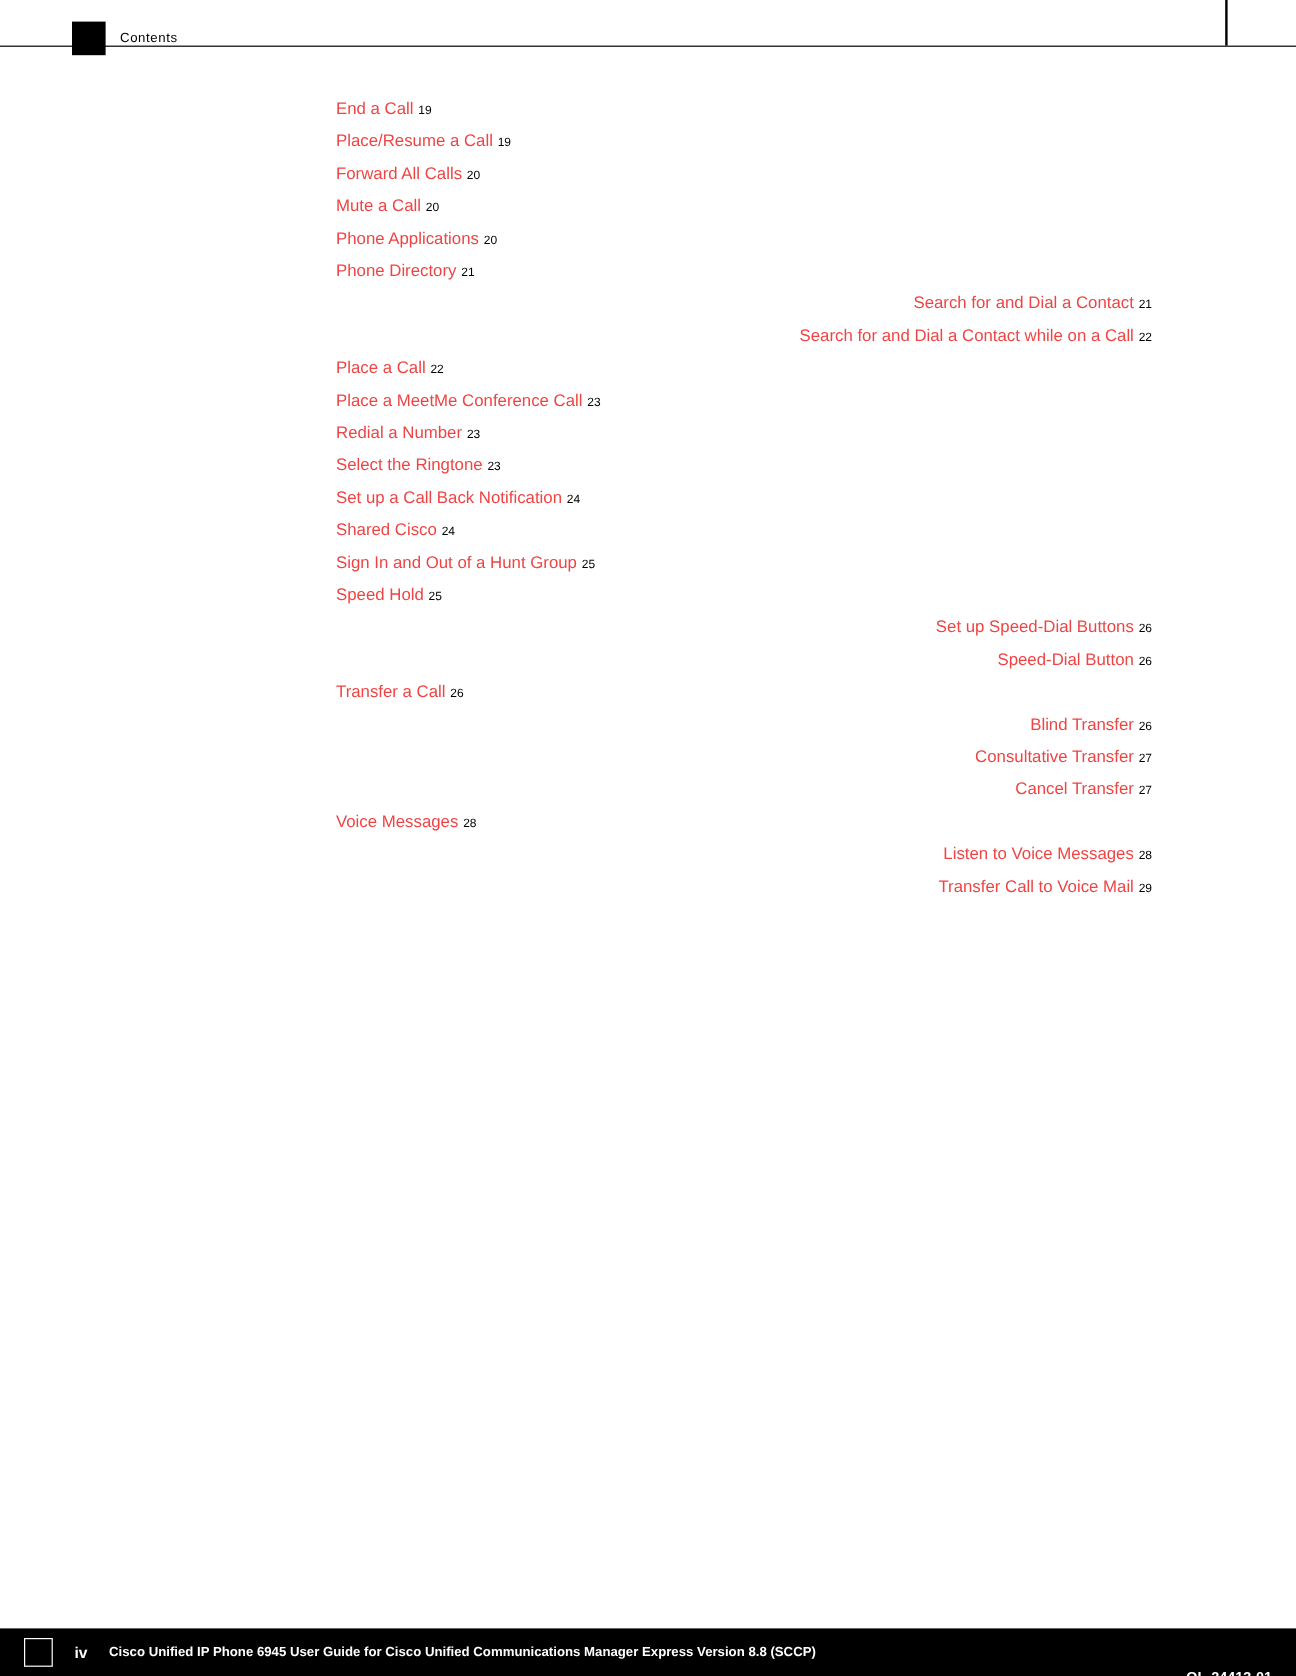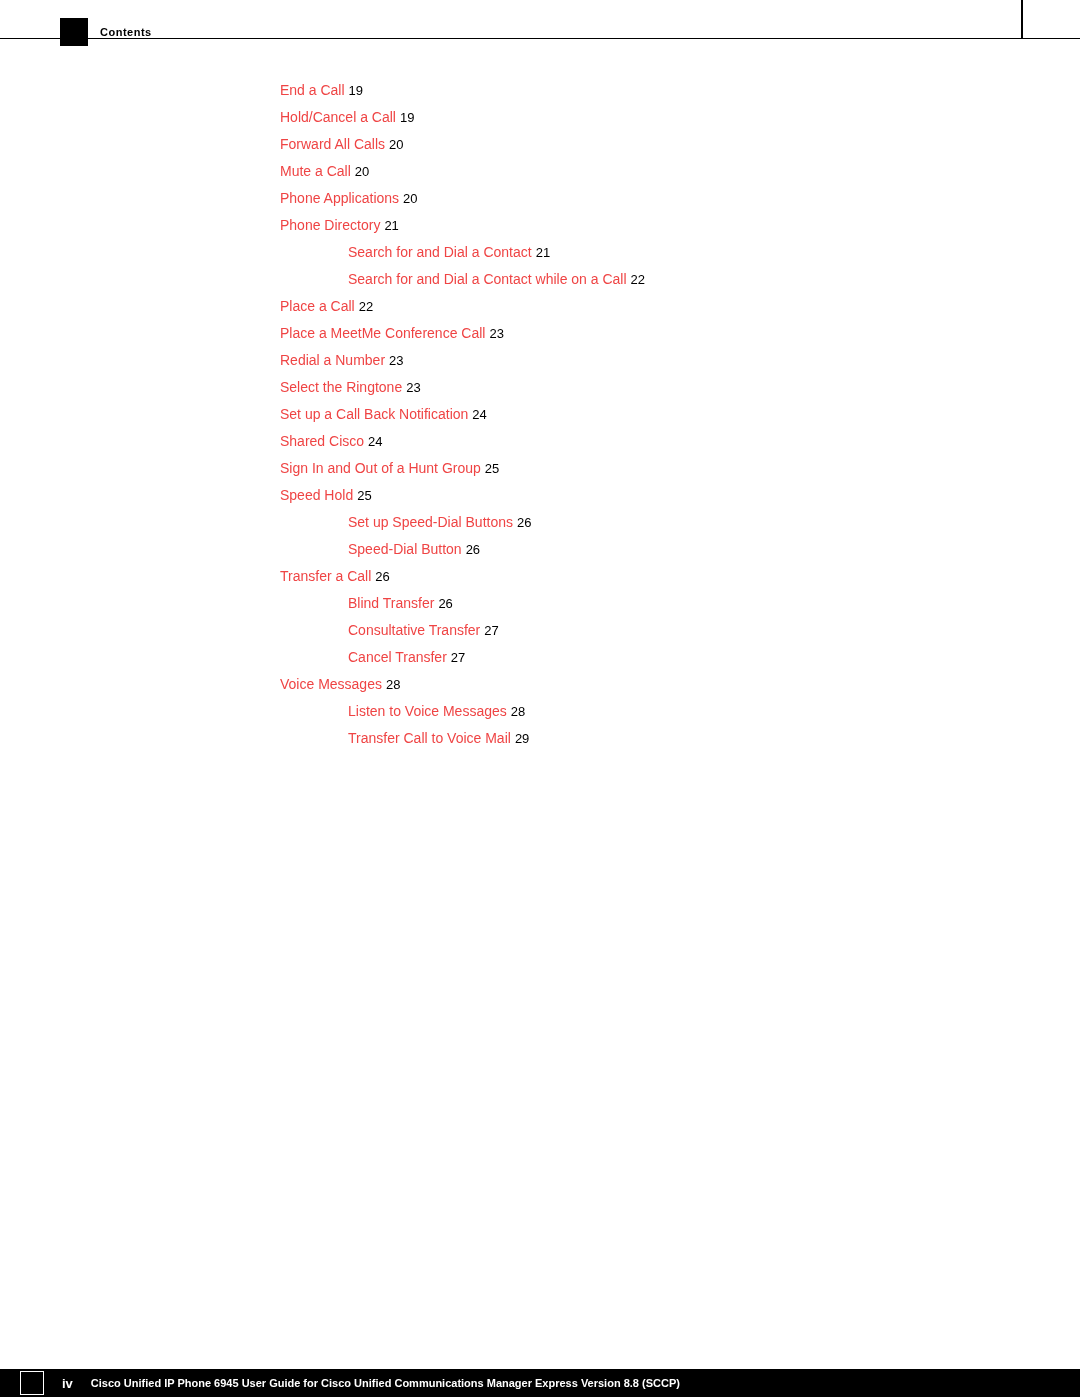--- a/index.html
+++ b/index.html
@@ -49,21 +49,21 @@
     .header-black-box {
       width: 28px;
       height: 28px;
       background: #000;
       margin-right: 12px;
       flex-shrink: 0;
     }
 
     .header-contents-label {
       font-size: 11px;
-      font-weight: bold;
+      font-weight: normal;
       color: #000;
       letter-spacing: 0.5px;
     }
 
     
     .right-top-marker {
       position: absolute;
       top: 0;
       right: 57px;
       width: 2px;
@@ -85,35 +85,36 @@
     }
 
     .toc-entry a {
       color: #ef4444;
       text-decoration: none;
       font-size: 14px;
     }
 
     .toc-entry .page-num {
       color: #000;
-      font-size: 13px;
+      font-size: 10px;
       margin-left: 4px;
     }
 
     .toc-entry.indent {
-      margin-left: 68px;
+      margin-left: 41px;
+      text-align: right;
     }
 
     
     .footer {
       position: absolute;
       bottom: 0;
       left: 0;
       width: 100%;
-      height: 28px;
+      height: 40px;
       background: #000;
       display: flex;
       align-items: center;
       justify-content: space-between;
       padding: 0 20px;
     }
 
     .footer-left {
       display: flex;
       align-items: center;
@@ -158,21 +159,21 @@
 
   <div class="right-top-marker"></div>
 
   <div class="header">
     <div class="header-black-box"></div>
     <span class="header-contents-label">Contents</span>
   </div>
 
   <div class="content" id="toc-container">
   <div class="toc-entry"><a href="#">End a Call</a><span class="page-num">19</span></div>
-      <div class="toc-entry"><a href="#">Hold/Cancel a Call</a><span class="page-num">19</span></div>
+      <div class="toc-entry"><a href="#">Place/Resume a Call</a><span class="page-num">19</span></div>
       <div class="toc-entry"><a href="#">Forward All Calls</a><span class="page-num">20</span></div>
       <div class="toc-entry"><a href="#">Mute a Call</a><span class="page-num">20</span></div>
       <div class="toc-entry"><a href="#">Phone Applications</a><span class="page-num">20</span></div>
       <div class="toc-entry"><a href="#">Phone Directory</a><span class="page-num">21</span></div>
       <div class="toc-entry indent"><a href="#">Search for and Dial a Contact</a><span class="page-num">21</span></div>
       <div class="toc-entry indent"><a href="#">Search for and Dial a Contact while on a Call</a><span class="page-num">22</span></div>
       <div class="toc-entry"><a href="#">Place a Call</a><span class="page-num">22</span></div>
       <div class="toc-entry"><a href="#">Place a MeetMe Conference Call</a><span class="page-num">23</span></div>
       <div class="toc-entry"><a href="#">Redial a Number</a><span class="page-num">23</span></div>
       <div class="toc-entry"><a href="#">Select the Ringtone</a><span class="page-num">23</span></div>

